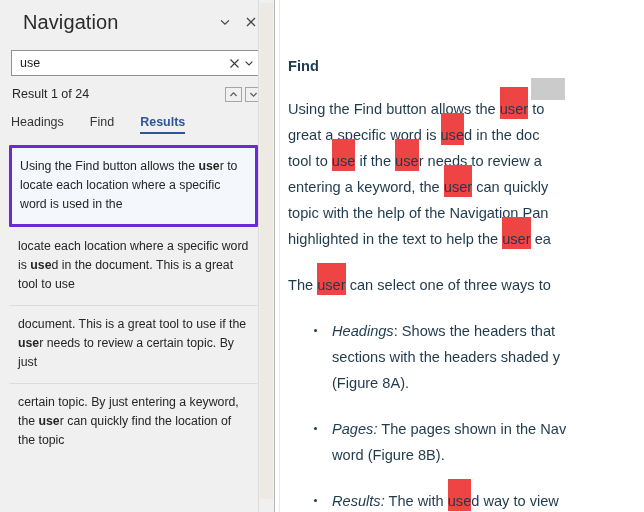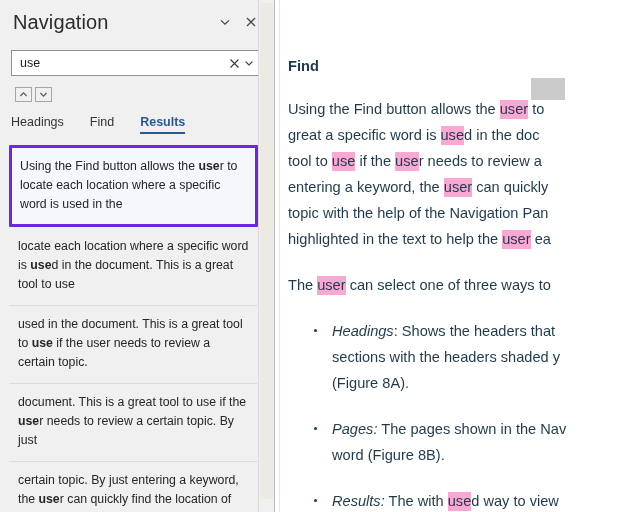--- a/index.html
+++ b/index.html
@@ -23,21 +23,21 @@
     height: 512px;
     background: #f0f0f0;
     flex: 0 0 274px;
     overflow: hidden;
   }
 
   #nav-header {
     display: flex;
     align-items: center;
     height: 44px;
-    padding: 0 10px 0 13px;
+    padding: 0 10px 0 23px;
     box-sizing: border-box;
   }
   #nav-title {
     font-size: 20px;
     color: #2b2b2b;
     font-weight: 400;
     letter-spacing: 0.1px;
     flex: 1 1 auto;
     white-space: nowrap;
   }
@@ -220,23 +220,23 @@
     color: #1c3c52;
     margin: 0 0 20px 0;
     line-height: 20px;
   }
   .doc-para {
     margin: 0 0 20px 0;
     white-space: nowrap;
   }
   .doc-line { display: block; }
   mark.hl {
-    background: #f9a8d4;
+    background: #ef4444;
     color: inherit;
-    padding: 1px 0 2px 0;
+    padding: 14px 0 2px 0;
   }
   .sel-block {
     position: absolute;
     background: #c8c8c8;
     opacity: 0.95;
     mix-blend-mode: multiply;
     pointer-events: none;
   }
   #doc-list {
     margin: 0;
@@ -288,20 +288,21 @@
           </svg>
       </div>
       <div id="search-dropdown">
         <svg width="10" height="10" viewBox="0 0 10 10">
             <path d="M1.6 3.6 L5 7 L8.4 3.6" fill="none" stroke="#3a3a3a" stroke-width="1.1"></path>
           </svg>
       </div>
     </div>
 
     <div id="result-row">
+      <div id="result-count">Result 1 of 24</div>
       <div class="nav-step-btn">
         <svg width="9" height="7" viewBox="0 0 9 7">
             <path d="M1.4 5 L4.5 1.9 L7.6 5" fill="none" stroke="#5a5a5a" stroke-width="1.2"></path>
           </svg>
       </div>
       <div class="nav-step-btn">
         <svg width="9" height="7" viewBox="0 0 9 7">
             <path d="M1.4 2 L4.5 5.1 L7.6 2" fill="none" stroke="#5a5a5a" stroke-width="1.2"></path>
           </svg>
       </div>
@@ -309,21 +310,20 @@
 
     <div id="tabs">
         <div class="tab">Headings</div>
         <div class="tab">Find</div>
         <div class="tab active">Results</div>
       </div>
 
     <div id="results-list">
         <div class="result-item selected"><span>Using the Find button allows the </span><b>use</b><span>r to locate each location where a specific word is used in the</span></div>
         <div class="result-item"><span>locate each location where a specific word is </span><b>use</b><span>d in the document. This is a great tool to use</span></div>
-        <div class="result-item"><span>used in the document. This is a great tool to </span><b>use</b><span> if the user needs to review a certain topic.</span></div>
         <div class="result-item"><span>document. This is a great tool to use if the </span><b>use</b><span>r needs to review a certain topic. By just</span></div>
         <div class="result-item"><span>certain topic. By just entering a keyword, the </span><b>use</b><span>r can quickly find the location of the topic</span></div>
       </div>
 
     <div id="nav-scrollbar">
       <div id="nav-scroll-thumb"></div>
     </div>
   </div>
 
   <div id="pane-divider"></div>

